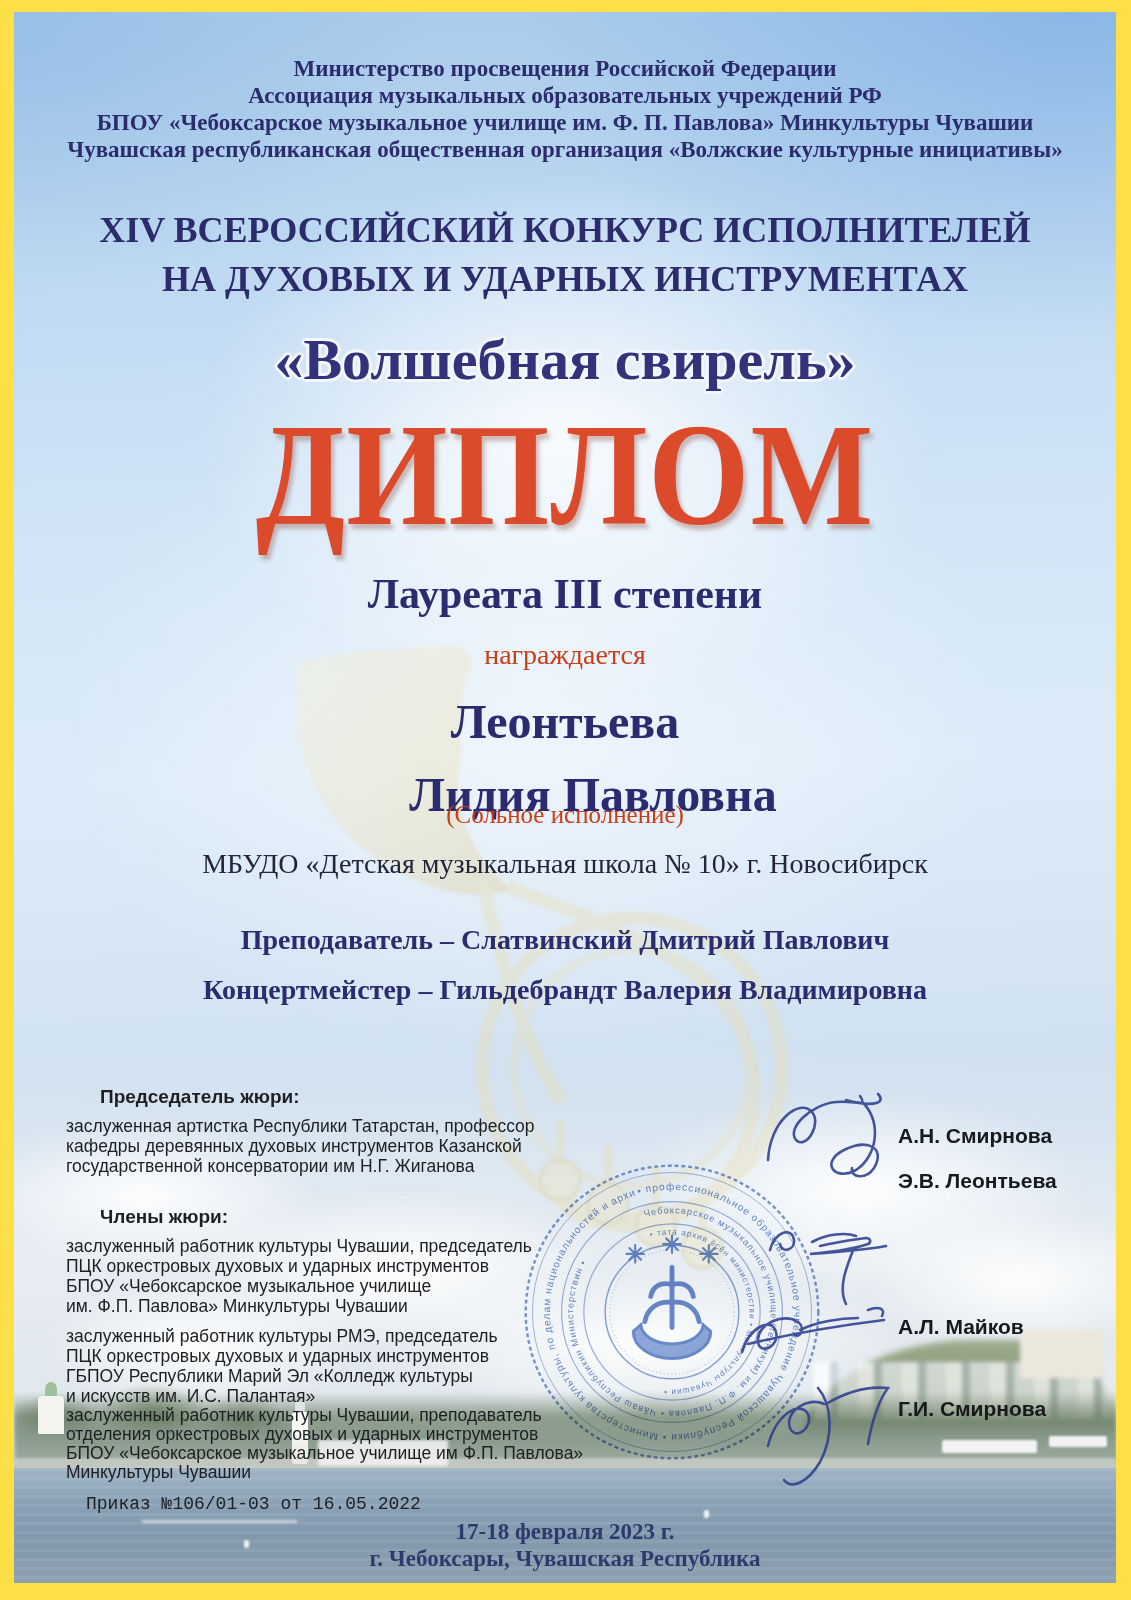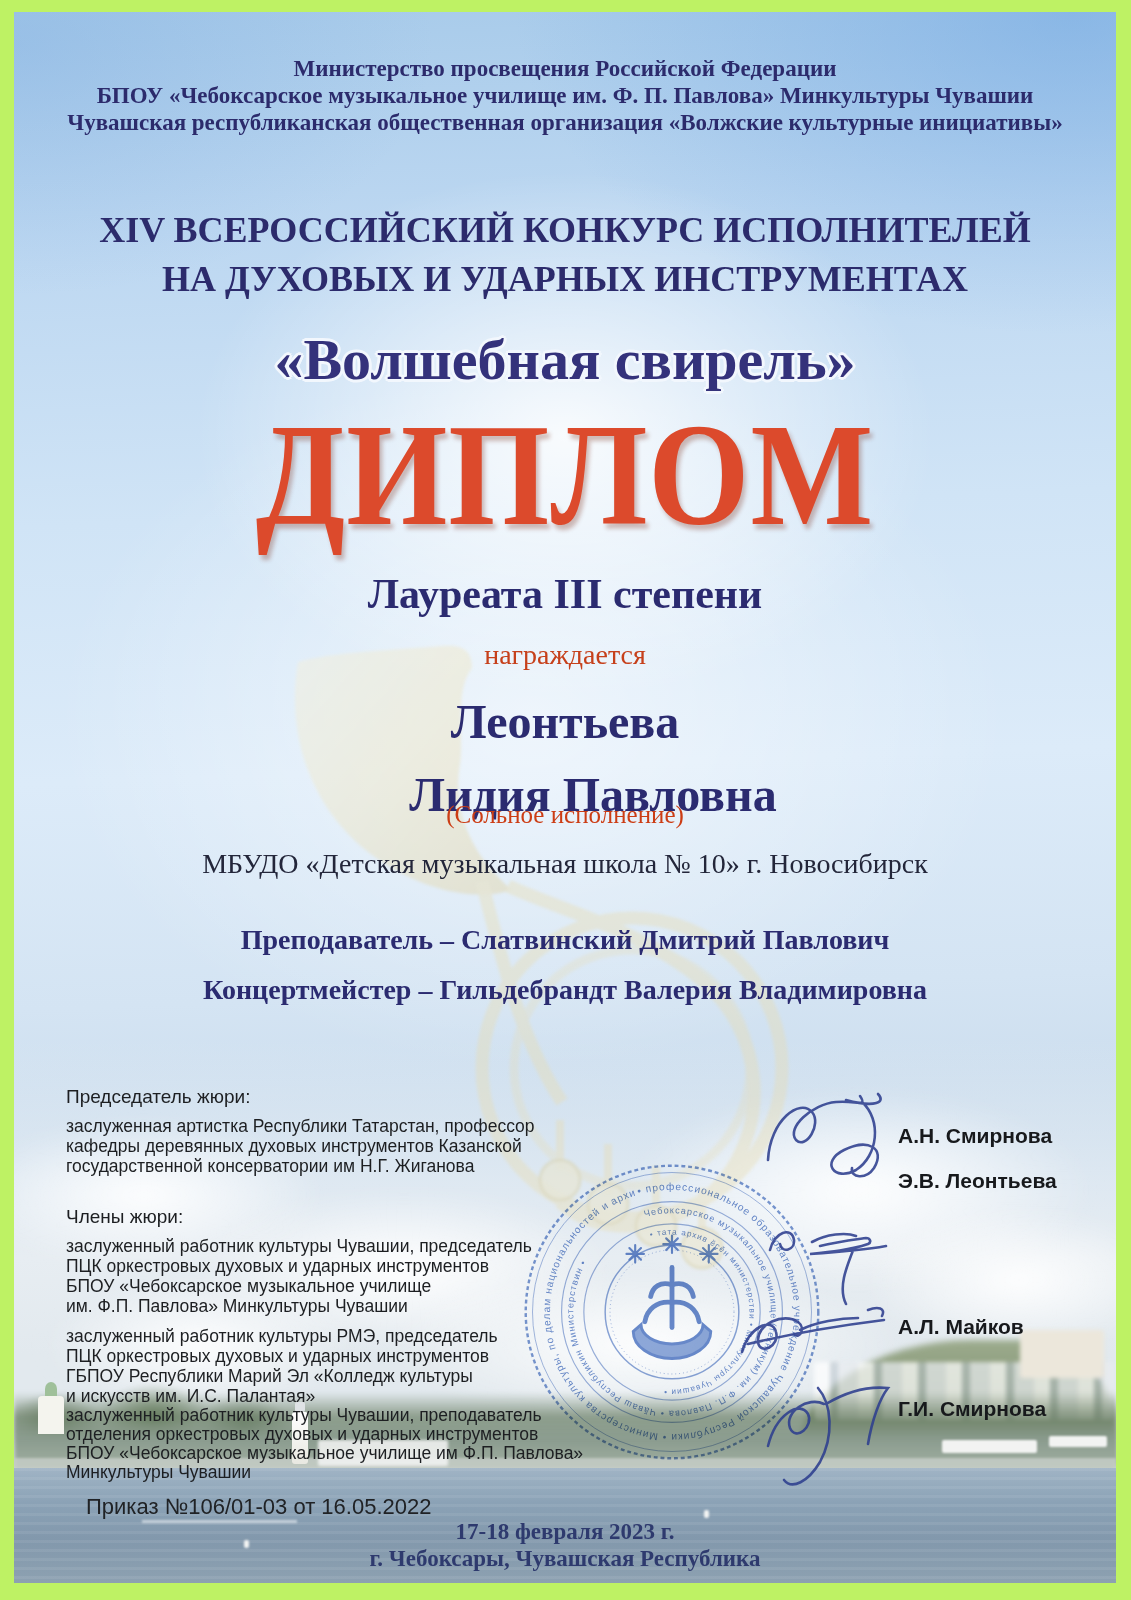--- a/index.html
+++ b/index.html
@@ -1,16 +1,16 @@
 <!DOCTYPE html>
 <html lang="ru"><head>
 <meta charset="utf-8">
 <style>
   html,body{margin:0;padding:0;}
-  .page{position:relative;width:1131px;height:1600px;background:#bef264;overflow:hidden;
+  .page{position:relative;width:1131px;height:1600px;background:#fde047;overflow:hidden;
         font-family:"Liberation Serif",serif;}
   .doc{position:absolute;left:14px;top:12px;width:1102px;height:1571px;
        background:linear-gradient(178deg,#a8cbea 0%,#bcd7f1 14%,#d0e4f6 32%,#dcebf9 48%,
                   #d4e4f3 62%,#c3d6e8 78%,#b2c8dc 100%);z-index:1;}
   .sky-accent{position:absolute;left:14px;top:12px;width:1102px;height:1571px;z-index:1;
        background:radial-gradient(900px 520px at 96% 0%,rgba(110,165,225,.55),transparent 62%),
                   radial-gradient(700px 420px at 0% 2%,rgba(120,168,222,.35),transparent 60%),
                   radial-gradient(560px 400px at 50% 27%,rgba(255,255,255,.85),transparent 66%),
                   radial-gradient(680px 500px at 47% 45%,rgba(255,255,255,.55),transparent 70%);}
   
@@ -66,24 +66,24 @@
   .degree{top:566px;font-weight:bold;font-size:42px;line-height:56px;color:#2b2b70;}
   .awarded{top:640px;font-size:28px;line-height:30px;color:#c6401b;}
   .surname{top:692px;font-weight:bold;font-size:48px;line-height:60px;color:#2b2b70;}
   .givenname{top:765px;font-weight:bold;font-size:48px;line-height:60px;color:#2b2b70;margin-left:28px;}
   .nomination{top:796px;font-size:25px;line-height:38px;color:#cc3d15;}
   .school{top:850px;font-size:28px;line-height:28px;color:#23263a;}
   .teacher{top:921px;font-weight:bold;font-size:28px;line-height:38px;color:#2b2b70;}
   .concertmaster{top:971px;font-weight:bold;font-size:28px;line-height:38px;color:#2b2b70;}
   .jury{position:absolute;left:66px;width:500px;text-align:left;z-index:5;
         font-family:"Liberation Sans",sans-serif;color:#1d1f22;}
-  .jury-h{font-weight:normal;font-size:19px;line-height:24px;}
+  .jury-h{font-weight:bold;font-size:19px;line-height:24px;margin-left:34px;}
   .jury-p{font-size:17.5px;line-height:20px;white-space:pre-line;}
-  .order-line{position:absolute;left:86px;top:1494px;z-index:5;font-family:Liberation Sans, sans-serif;
-        font-size:22px;color:#202225;}
+  .order-line{position:absolute;left:86px;top:1494px;z-index:5;font-family:Liberation Mono, monospace;
+        font-size:18px;color:#202225;}
   .dates{top:1518px;font-weight:bold;font-size:23px;line-height:27px;color:#2e3a6e;z-index:5;}
   .sig-name{position:absolute;left:898px;z-index:8;font-family:"Liberation Sans",sans-serif;
         font-weight:bold;font-size:21px;color:#17191c;}
   .seal{position:absolute;left:517px;top:1157px;z-index:6;opacity:.85;mix-blend-mode:multiply;}
   .sigs{position:absolute;left:0;top:0;z-index:7;}
 </style>
 </head>
 <body>
 
 <div class="page">
@@ -136,20 +136,21 @@
     <g fill="#efe3ba" stroke="#d9c98e" stroke-width="3" opacity="0.85">
       <circle cx="560" cy="1180" r="20"></circle>
       <circle cx="608" cy="1204" r="20"></circle>
       <circle cx="656" cy="1226" r="20"></circle>
       <circle cx="702" cy="1248" r="20"></circle>
     </g>
   </svg>
 
   <div class="txt org-lines">
     <div>Министерство просвещения Российской Федерации</div>
+    <div>Ассоциация музыкальных образовательных учреждений РФ</div>
     <div>БПОУ «Чебоксарское музыкальное училище им. Ф. П. Павлова» Минкультуры Чувашии</div>
     <div>Чувашская республиканская общественная организация «Волжские культурные инициативы»</div>
   </div>
 
   <div class="txt comp-title">
     <div>XIV ВСЕРОССИЙСКИЙ КОНКУРС ИСПОЛНИТЕЛЕЙ</div>
     <div>НА ДУХОВЫХ И УДАРНЫХ ИНСТРУМЕНТАХ</div>
   </div>
 
   <div class="txt festival">«Волшебная свирель»</div>

